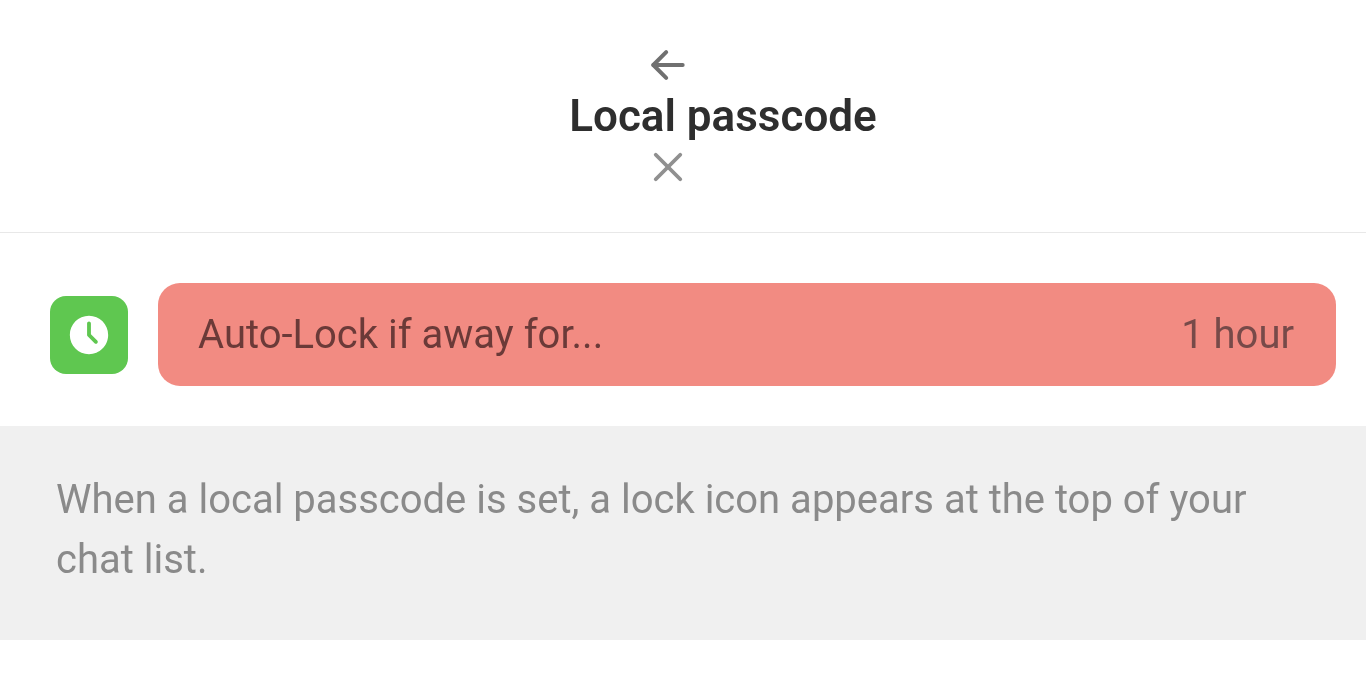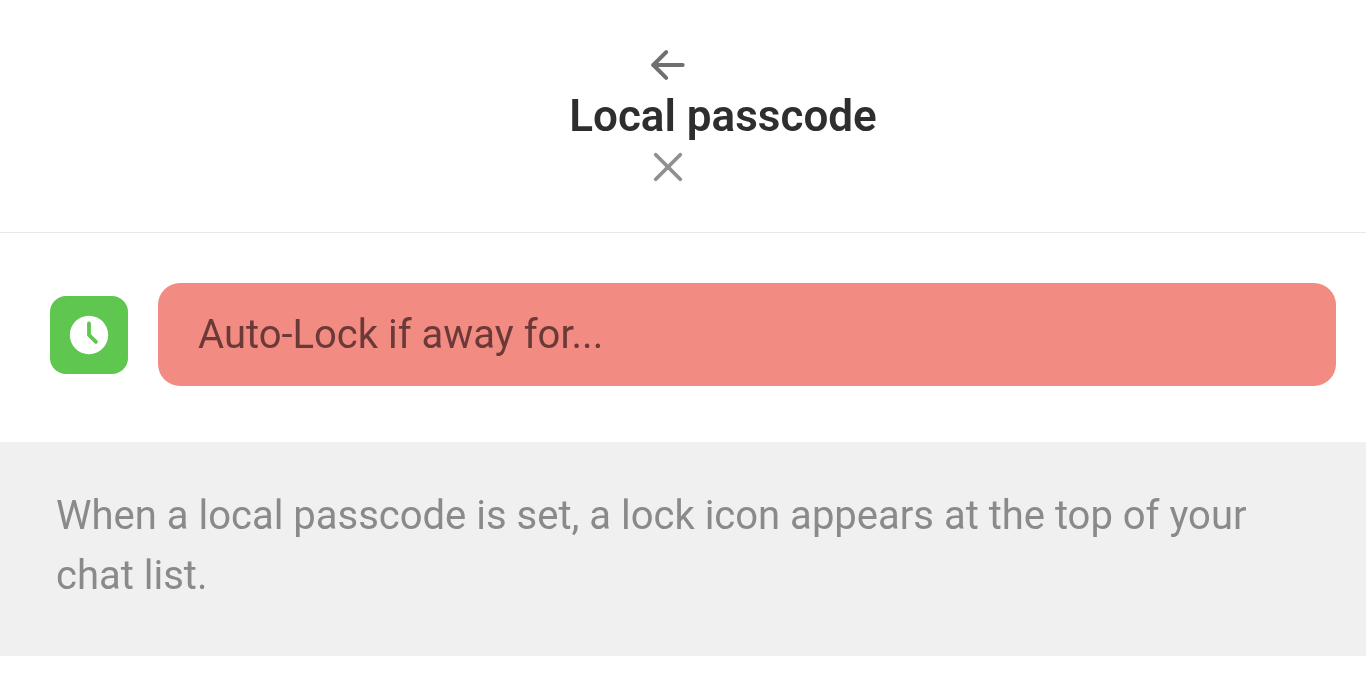--- a/index.html
+++ b/index.html
@@ -97,21 +97,21 @@
       color: #774a49;
     }
     .auto-lock-row {
       display: flex;
       align-items: center;
       padding: 20px 30px 30px 50px;
     }
     .footer-note {
       background: #f0f0f0;
       padding: 44px 50px 50px 56px;
-      margin-top: 26px;
+      margin-top: 10px;
     }
     .footer-text {
       font-size: 40px;
       color: #8a8a8a;
       line-height: 1.5;
     }
   </style>
 </head>
 <body>
 
@@ -134,19 +134,20 @@
 <div class="content">
 
   <div class="auto-lock-row">
     <div class="icon-box icon-green">
       <svg width="46" height="46" viewBox="0 0 24 24" fill="white">
         <path d="M12 2 C6.48 2 2 6.48 2 12 C2 17.52 6.48 22 12 22 C17.52 22 22 17.52 22 12 C22 6.48 17.52 2 12 2 Z M12 5 C12.55 5 13 5.45 13 6 L13 11.59 L16.3 14.89 C16.69 15.28 16.69 15.91 16.3 16.3 C15.91 16.69 15.28 16.69 14.89 16.3 L11.29 12.71 C11.11 12.52 11 12.27 11 12 L11 6 C11 5.45 11.45 5 12 5 Z"></path>
       </svg>
     </div>
     <div class="highlight-area">
       <div class="item-label">Auto-Lock if away for...</div>
+      <div class="item-value">1 hour</div>
     </div>
   </div>
 </div>
 
 <div class="footer-note">
   <div class="footer-text">When a local passcode is set, a lock icon appears at the top of your chat list.</div>
 </div>
 
 </body></html>

